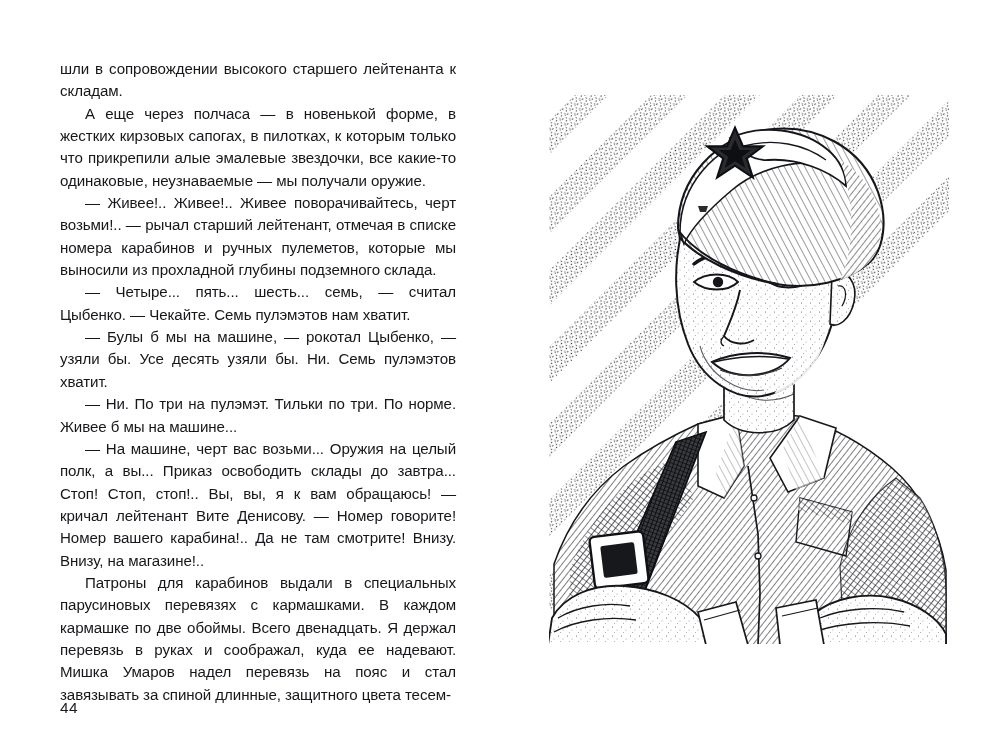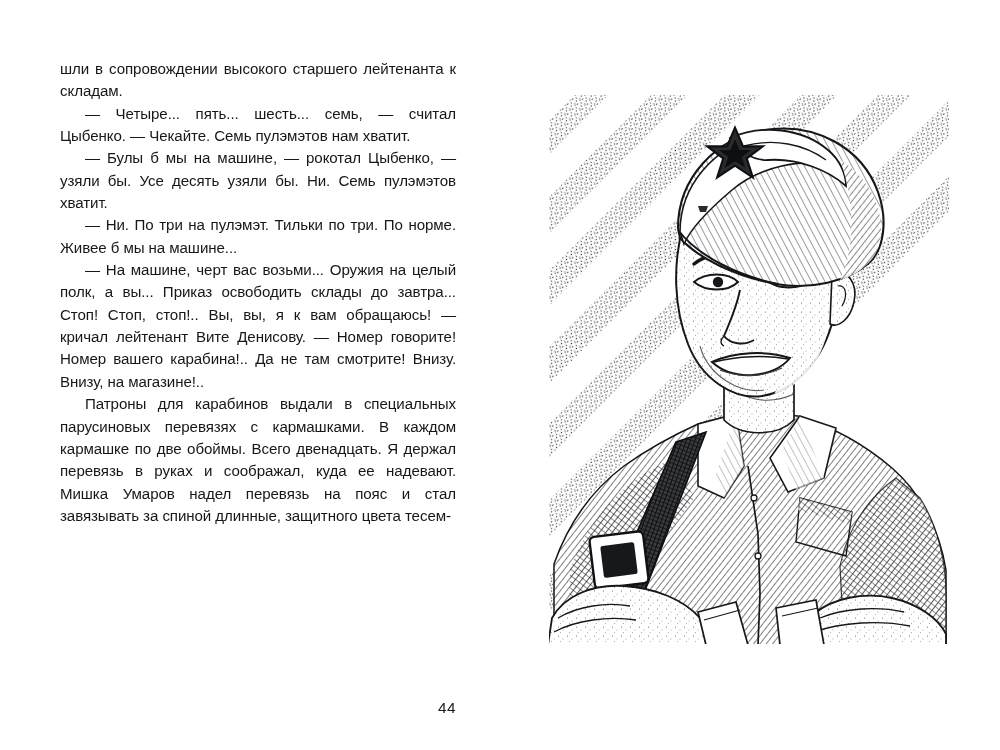--- a/index.html
+++ b/index.html
@@ -43,21 +43,21 @@
     display: inline-block;
     width: 100%;
   }
   .para.nostretch::after { display: none; }
 
   #page-number {
     position: absolute;
     left: 60px;
     top: 699px;
     width: 396px;
-    text-align: right;
+    text-align: left;
     font-family: "Liberation Sans", sans-serif;
     font-size: 15.4px;
     color: #1a1b1e;
     letter-spacing: 0.4px;
   }
 
   
   #illustration {
     position: absolute;
     left: 548px;
@@ -69,20 +69,22 @@
   }
   #illustration svg { display: block; }
 </style>
 </head>
 <body>
 
 <div id="page">
 
   <div id="text-column">
     <p class="para noindent nostretch">шли в сопровождении высокого старшего лейтенанта к складам.</p>
+    <p class="para indent nostretch">А еще через полчаса — в новенькой форме, в жестких кирзовых сапогах, в пилотках, к которым только что прикрепили алые эмалевые звездочки, все какие-то одинаковые, неузнаваемые — мы получали оружие.</p>
+    <p class="para indent nostretch">— Живее!.. Живее!.. Живее поворачивайтесь, черт возьми!.. — рычал старший лейтенант, отмечая в списке номера карабинов и ручных пулеметов, которые мы выносили из прохладной глубины подземного склада.</p>
     <p class="para indent nostretch">— Четыре... пять... шесть... семь, — считал Цыбенко. — Чекайте. Семь пулэмэтов нам хватит.</p>
     <p class="para indent nostretch">— Булы б мы на машине, — рокотал Цыбенко, — узяли бы. Усе десять узяли бы. Ни. Семь пулэмэтов хватит.</p>
     <p class="para indent nostretch">— Ни. По три на пулэмэт. Тильки по три. По норме. Живее б мы на машине...</p>
     <p class="para indent nostretch">— На машине, черт вас возьми... Оружия на целый полк, а вы... Приказ освободить склады до завтра... Стоп! Стоп, стоп!.. Вы, вы, я к вам обращаюсь! — кричал лейтенант Вите Денисову. — Номер говорите! Номер вашего карабина!.. Да не там смотрите! Внизу. Внизу, на магазине!..</p>
     <p class="para indent nostretch">Патроны для карабинов выдали в специальных парусиновых перевязях с кармашками. В каждом кармашке по две обоймы. Всего двенадцать. Я держал перевязь в руках и соображал, куда ее надевают. Мишка Умаров надел перевязь на пояс и стал завязывать за спиной длинные, защитного цвета тесем-</p>
   </div>
 
   <div id="page-number">44</div>
 
   <div id="illustration">

